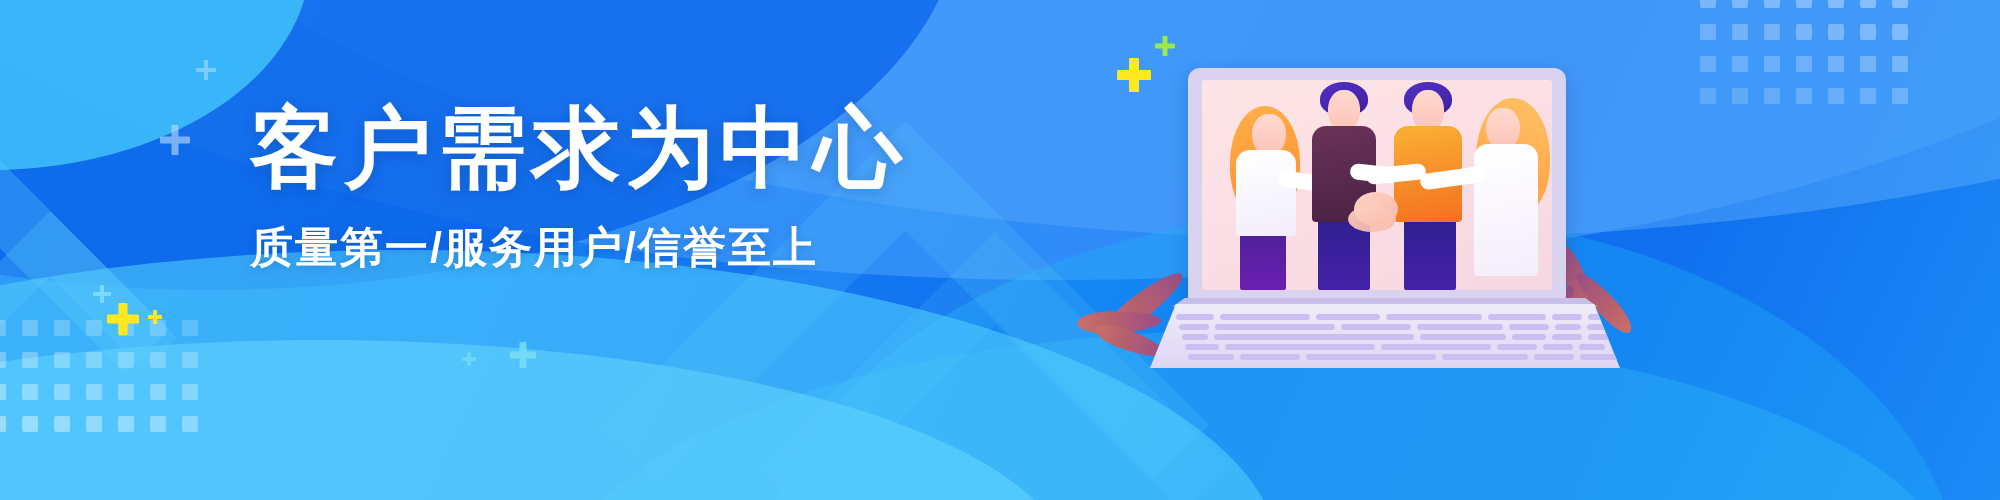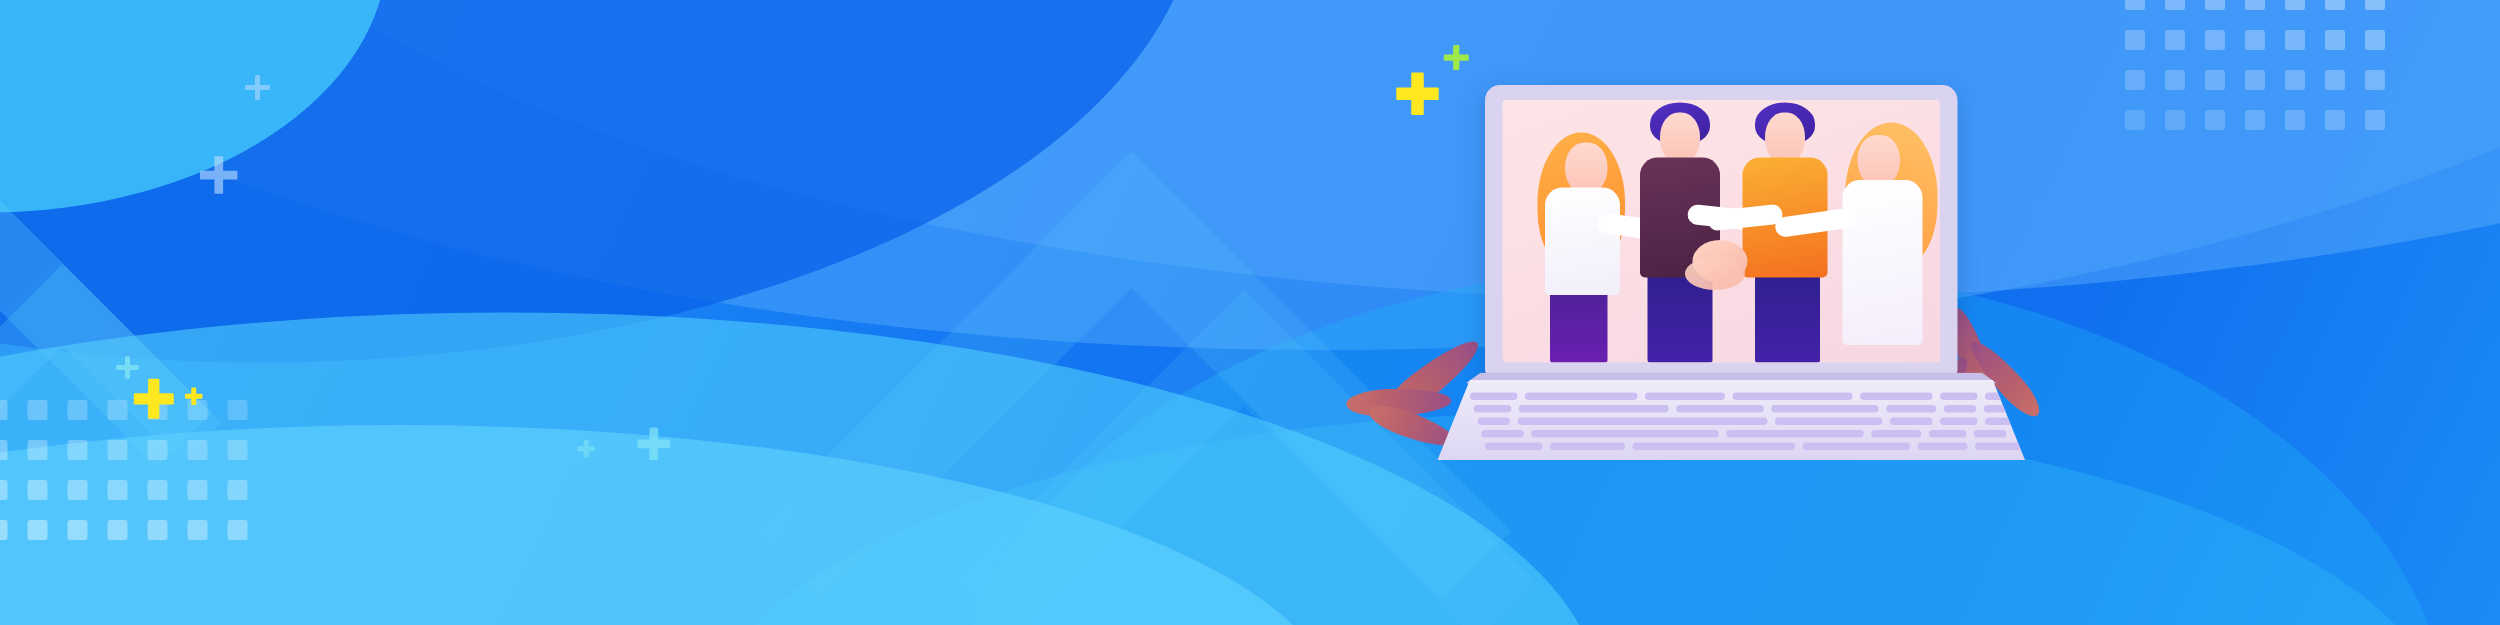--- a/index.html
+++ b/index.html
@@ -207,20 +207,22 @@
       <div class="plus" style="left: 107px; top: 303px; width: 32px; height: 32px; color: rgb(255, 232, 31); opacity: 1; --t: 9px;"></div>
       <div class="plus" style="left: 93px; top: 285px; width: 18px; height: 18px; color: rgb(127, 227, 245); opacity: 0.85; --t: 4px;"></div>
       <div class="plus" style="left: 148px; top: 310px; width: 14px; height: 14px; color: rgb(255, 232, 31); opacity: 1; --t: 4px;"></div>
       <div class="plus" style="left: 1117px; top: 58px; width: 34px; height: 34px; color: rgb(255, 232, 31); opacity: 1; --t: 10px;"></div>
       <div class="plus" style="left: 1155px; top: 36px; width: 20px; height: 20px; color: rgb(158, 232, 74); opacity: 1; --t: 5px;"></div>
       <div class="plus" style="left: 510px; top: 342px; width: 26px; height: 26px; color: rgb(127, 227, 245); opacity: 0.75; --t: 7px;"></div>
       <div class="plus" style="left: 462px; top: 352px; width: 14px; height: 14px; color: rgb(127, 227, 245); opacity: 0.6; --t: 4px;"></div>
     </div>
 
   <div class="copy">
+    <div class="headline">客户需求为中心</div>
+    <div class="subhead">质量第一/服务用户/信誉至上</div>
   </div>
 
   <div class="laptop">
 
     <div>
       <div class="leaf" style="left:-18px;top:188px;width:24px;height:96px;transform:rotate(52deg);"></div>
       <div class="leaf" style="left:-42px;top:212px;width:22px;height:84px;transform:rotate(88deg);"></div>
       <div class="leaf" style="left:-30px;top:236px;width:20px;height:74px;transform:rotate(110deg);"></div>
     </div>
 

